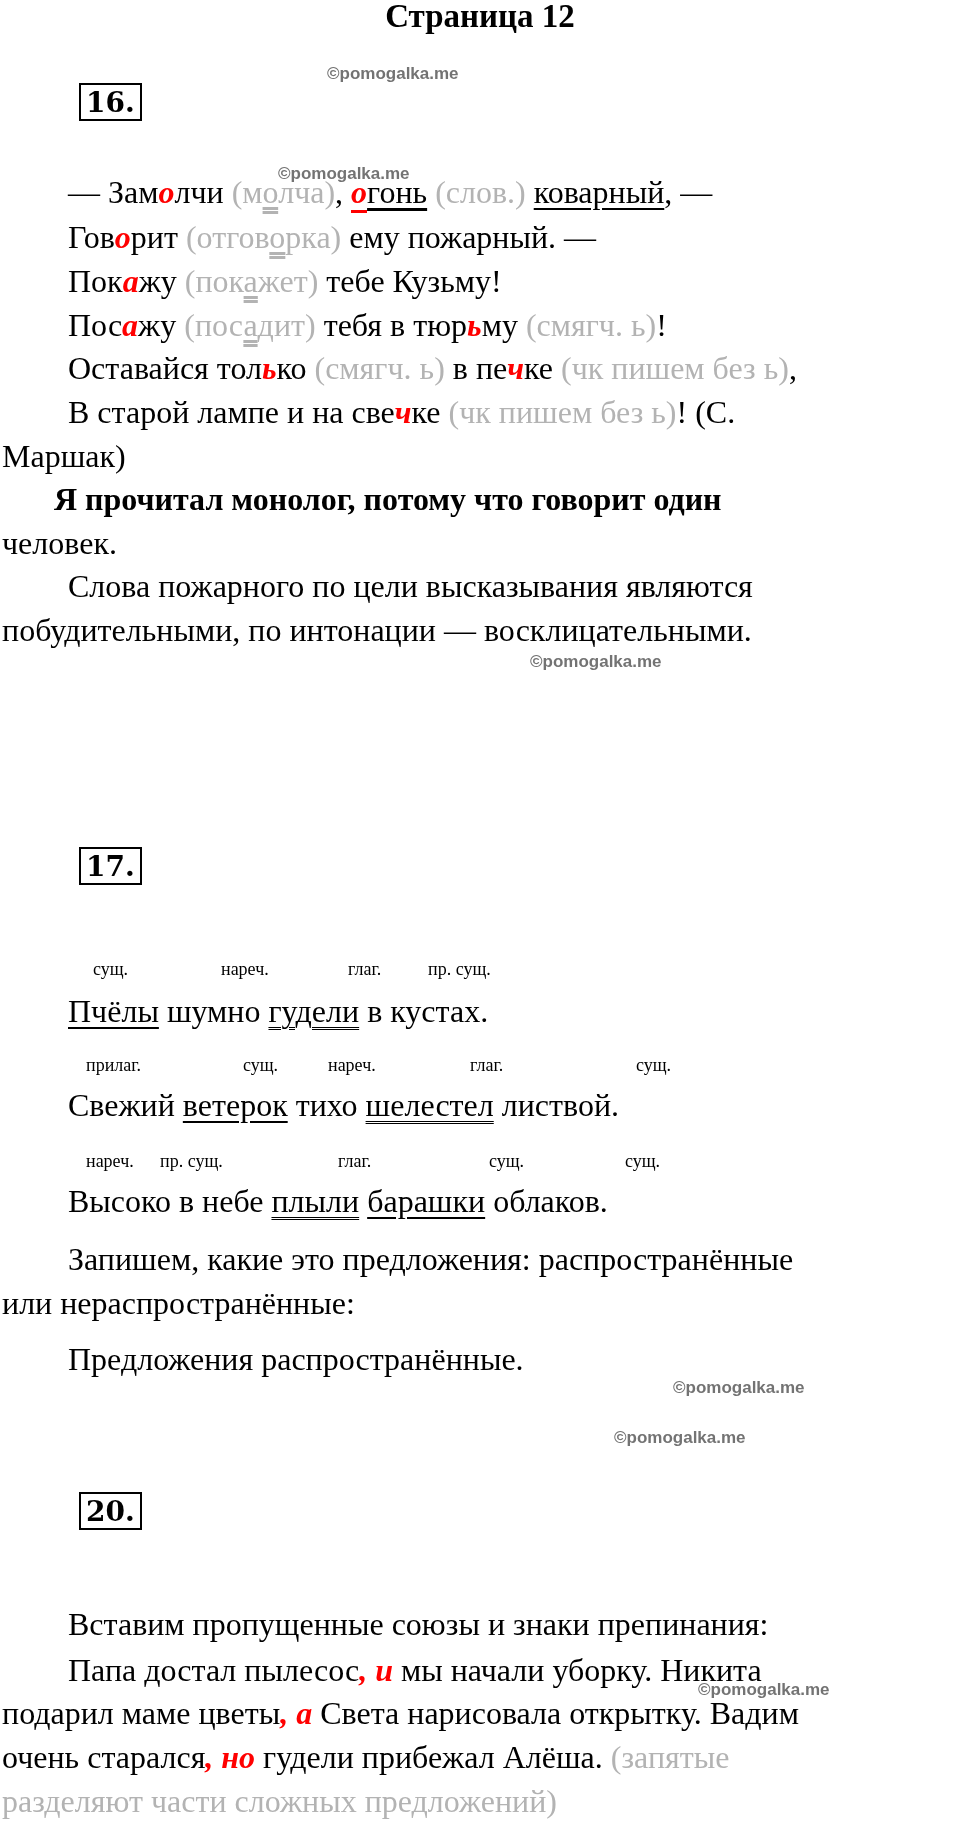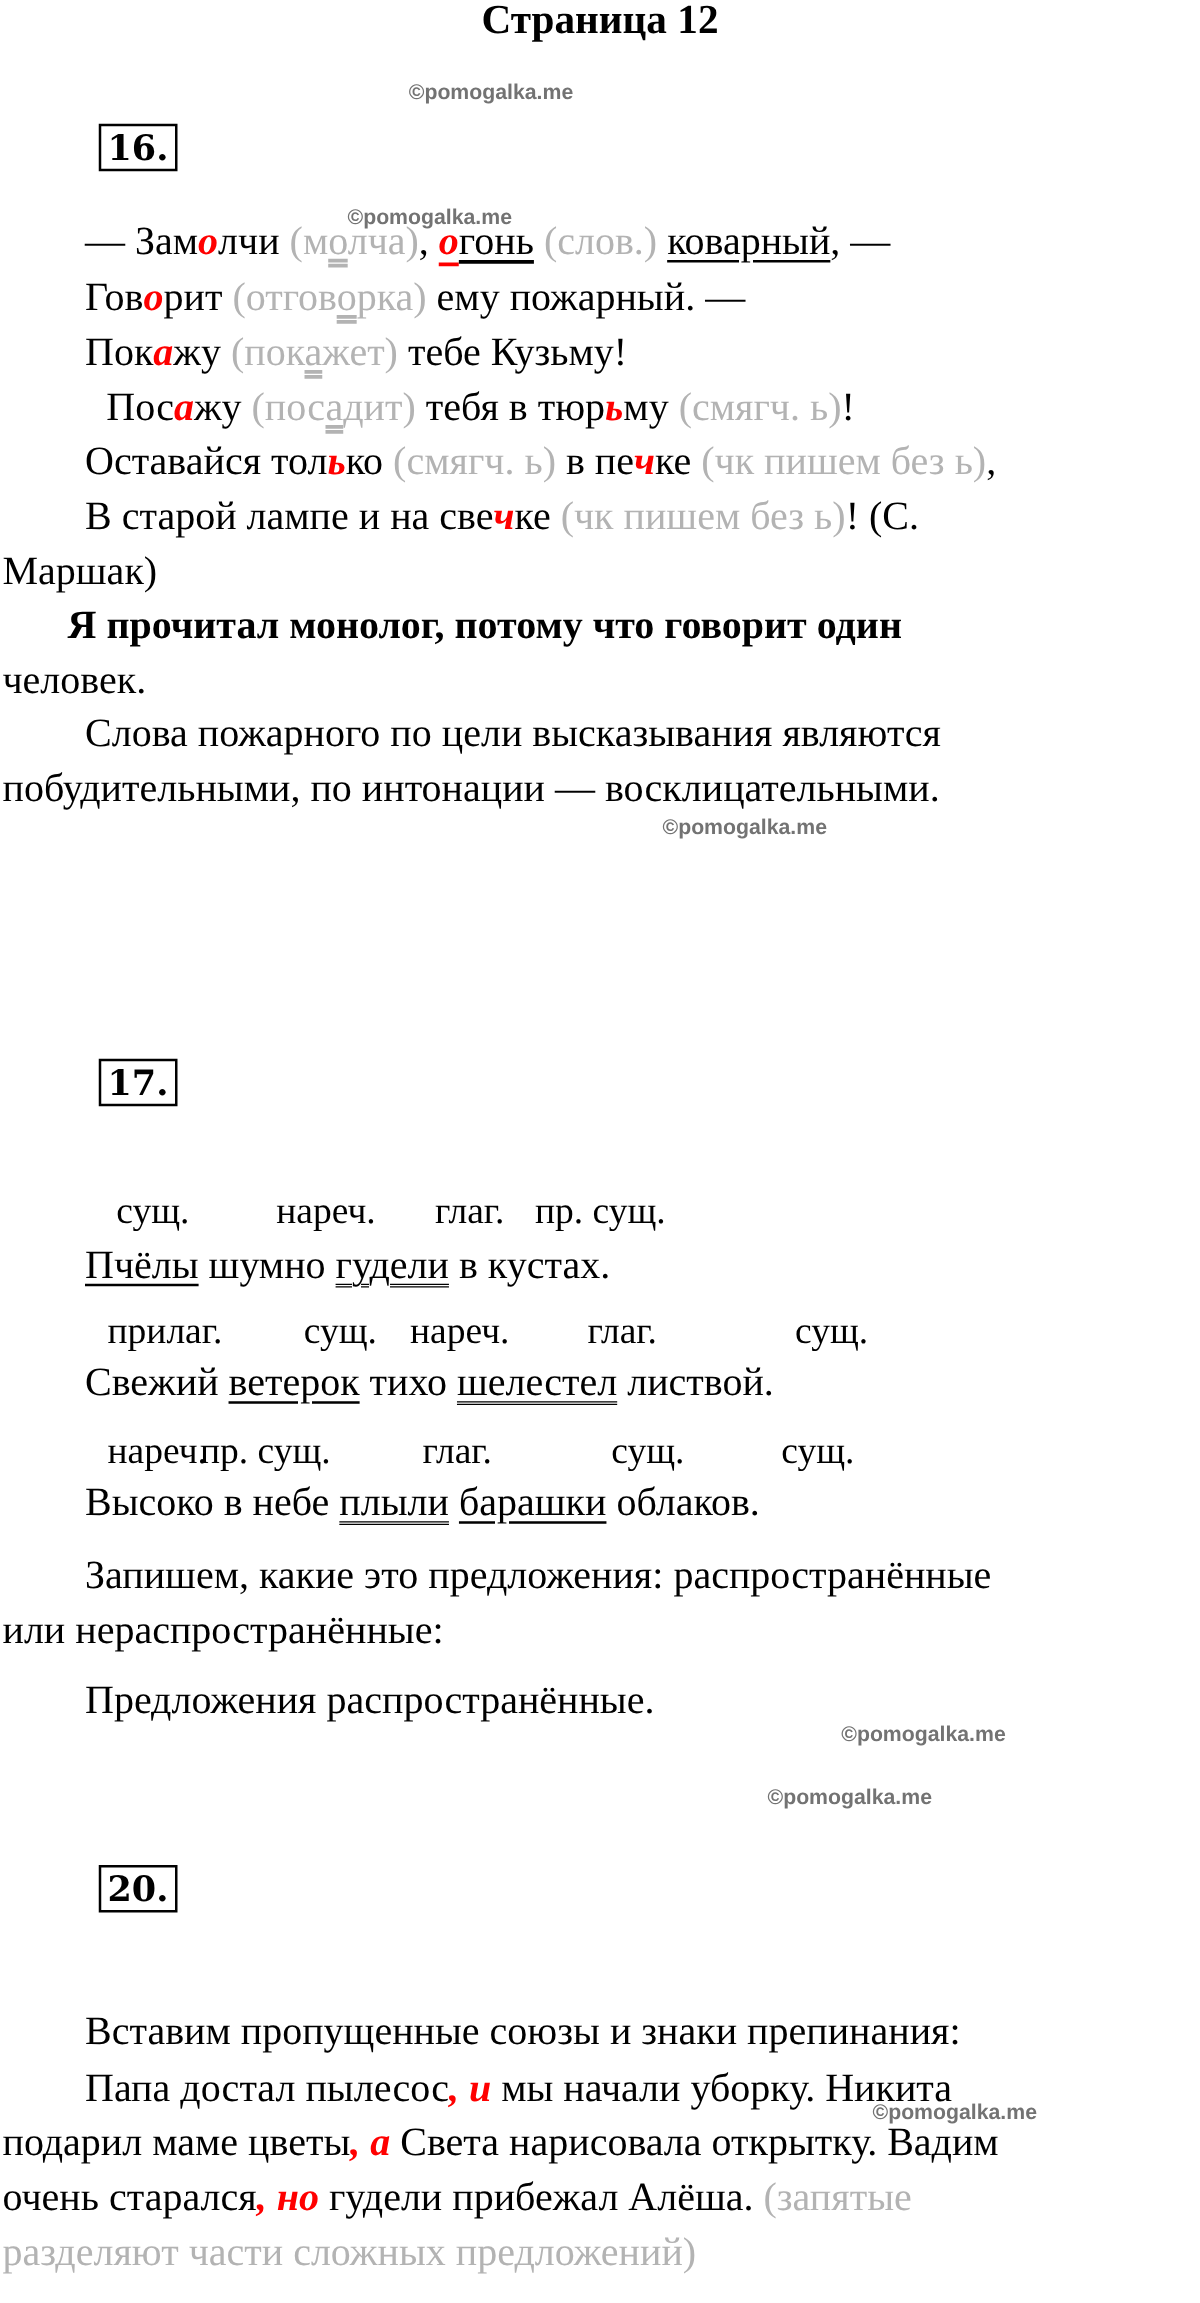--- a/index.html
+++ b/index.html
@@ -11,41 +11,41 @@
   .numbox { border: 2px solid #000; font-family: "DejaVu Serif", serif; font-weight: bold;
             font-size: 28px; line-height: 36px; padding: 0 5px; height: 38px; box-sizing: border-box; }
   .line { font-size: 32px; line-height: 40px; }
   .gray { color: #b3b3b3; }
   .red { color: #ff0000; font-weight: bold; font-style: italic; }
   .u1 { text-decoration: underline; text-decoration-thickness: 2px; text-underline-offset: 5px; }
   .u2 { text-decoration: underline double; text-decoration-thickness: 1px; text-underline-offset: 5px; }
   .ugray { text-decoration: underline double; text-decoration-color: #b3b3b3; text-underline-offset: 4px; }
   .redund { border-bottom: 3px solid #ff0000; }
   .ulblk { text-decoration: underline; text-decoration-thickness: 3px; text-underline-offset: 5px; }
-  .pos { font-size: 30px; line-height: 30px; }
+  .pos { font-size: 18px; line-height: 30px; }
 </style>
 </head>
 <body>
 
 <div class="abs title">Страница 12</div>
 <div class="abs wm" style="left:327px;top:64px;">©pomogalka.me</div>
 
-<div class="abs numbox" style="left:79px;top:99px;">16.</div>
+<div class="abs numbox" style="left:79px;top:83px;">16.</div>
 <div class="abs wm" style="left:278px;top:164px;">©pomogalka.me</div>
 
 <div class="abs line" style="left:68px;top:172px;">
   <span>— Зам</span><span class="red">о</span><span>лчи </span><span class="gray">(м</span><span class="gray ugray">о</span><span class="gray">лча)</span><span>, </span><span class="red redund">о</span><span class="ulblk">гонь</span><span> </span><span class="gray">(слов.)</span><span> </span><span class="u1">коварный</span><span>, —</span>
 </div>
 <div class="abs line" style="left:68px;top:217px;">
   <span>Гов</span><span class="red">о</span><span>рит </span><span class="gray">(отгов</span><span class="gray ugray">о</span><span class="gray">рка)</span><span> ему пожарный. —</span>
 </div>
 <div class="abs line" style="left:68px;top:261px;">
   <span>Пок</span><span class="red">а</span><span>жу </span><span class="gray">(пок</span><span class="gray ugray">а</span><span class="gray">жет)</span><span> тебе Кузьму!</span>
 </div>
-<div class="abs line" style="left:85px;top:305px;text-align:center;">
+<div class="abs line" style="left:68px;top:305px;text-align:center;">
   <span>Пос</span><span class="red">а</span><span>жу </span><span class="gray">(пос</span><span class="gray ugray">а</span><span class="gray">дит)</span><span> тебя в тюр</span><span class="red">ь</span><span>му </span><span class="gray">(смягч. ь)</span><span>!</span>
 </div>
 <div class="abs line" style="left:68px;top:348px;">
   <span>Оставайся тол</span><span class="red">ь</span><span>ко </span><span class="gray">(смягч. ь)</span><span> в пе</span><span class="red">ч</span><span>ке </span><span class="gray">(чк пишем без ь)</span><span>,</span>
 </div>
 <div class="abs line" style="left:68px;top:392px;">
   <span>В старой лампе и на све</span><span class="red">ч</span><span>ке </span><span class="gray">(чк пишем без ь)</span><span>! (С.</span>
 </div>
 <div class="abs line" style="left:2px;top:436px;">Маршак)</div>
 <div class="abs line" style="left:54px;top:479px;font-weight:bold;">Я прочитал монолог, потому что говорит один</div>

